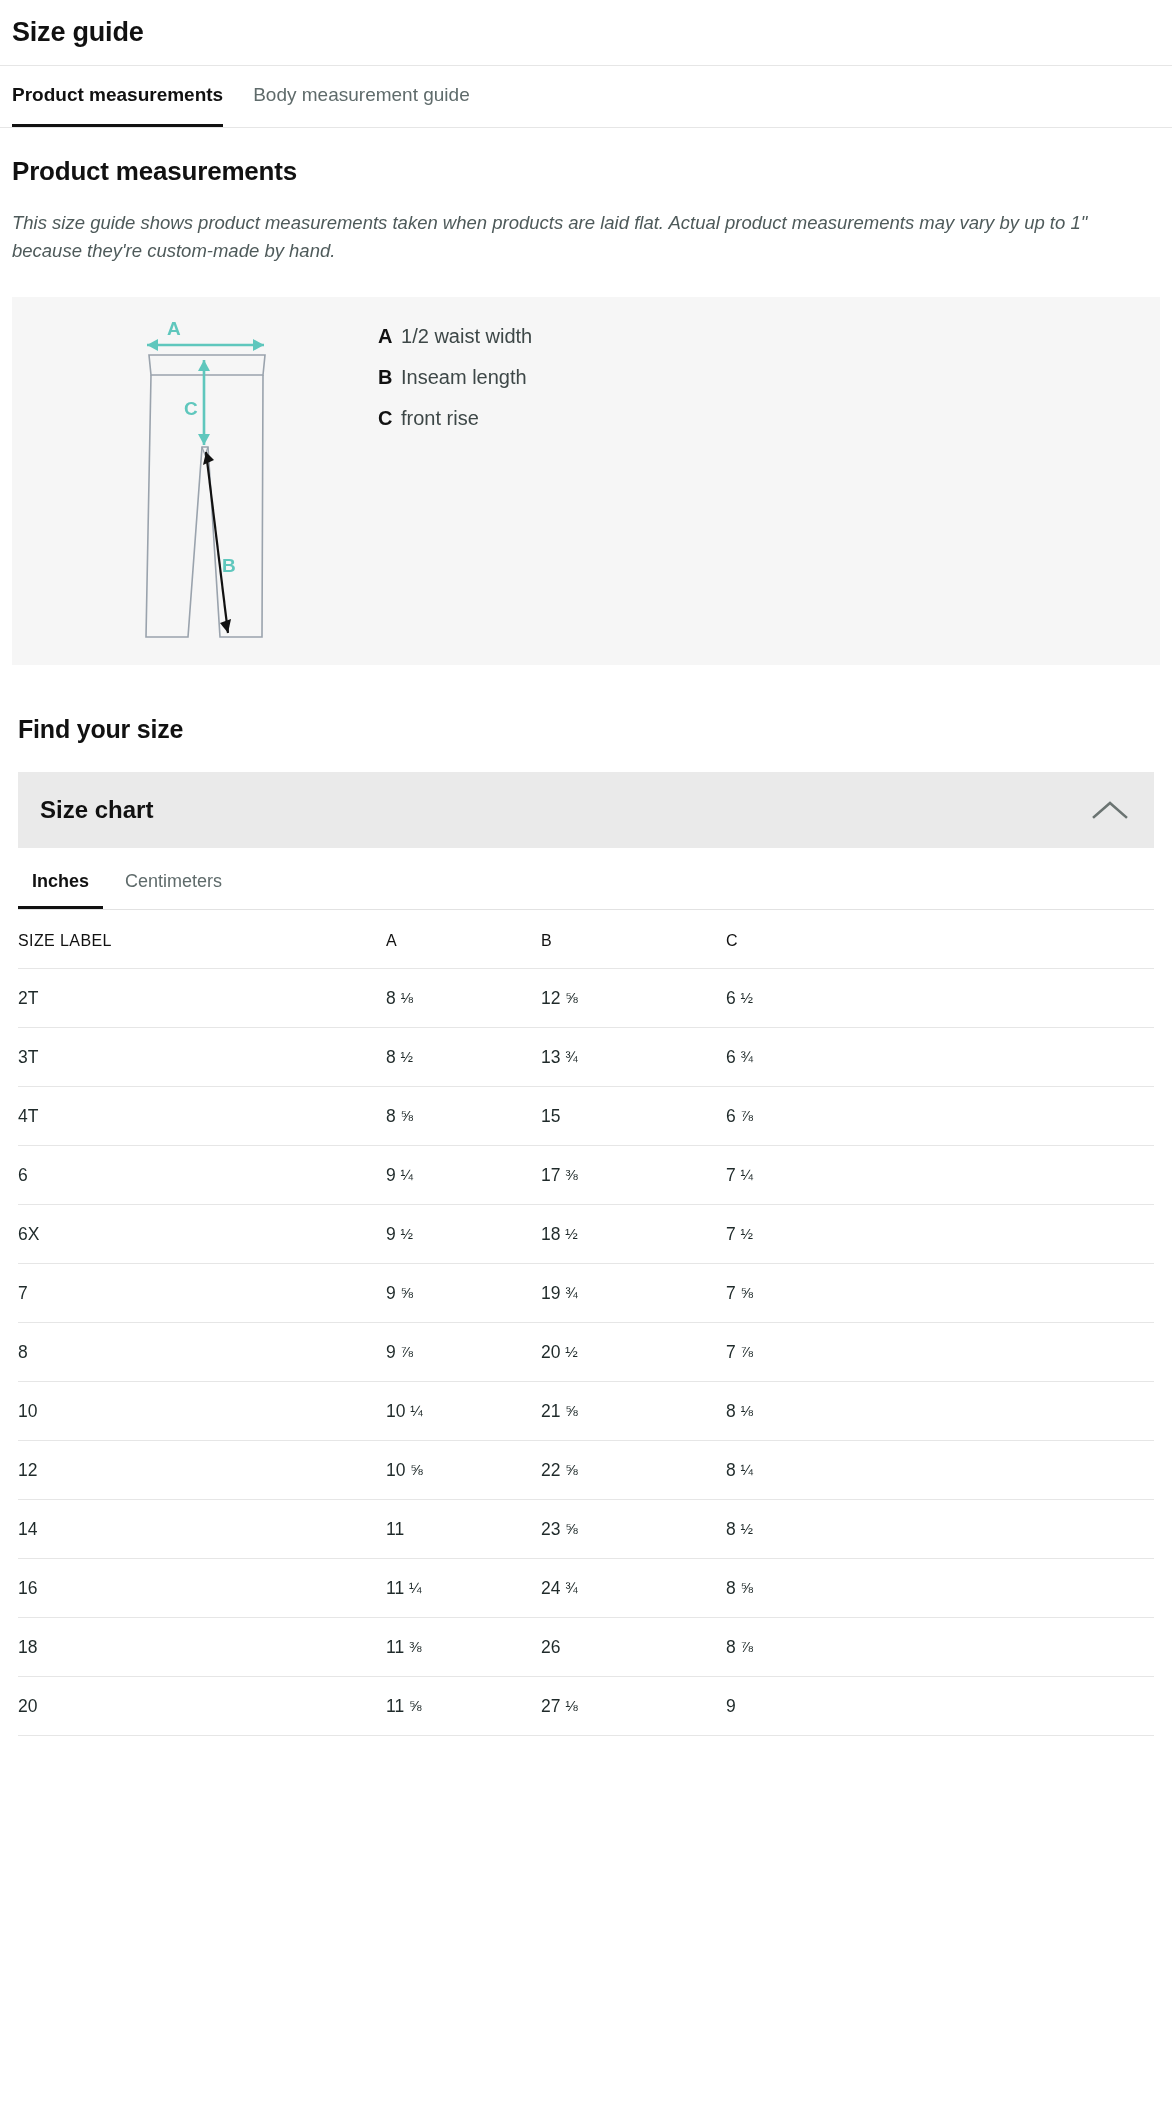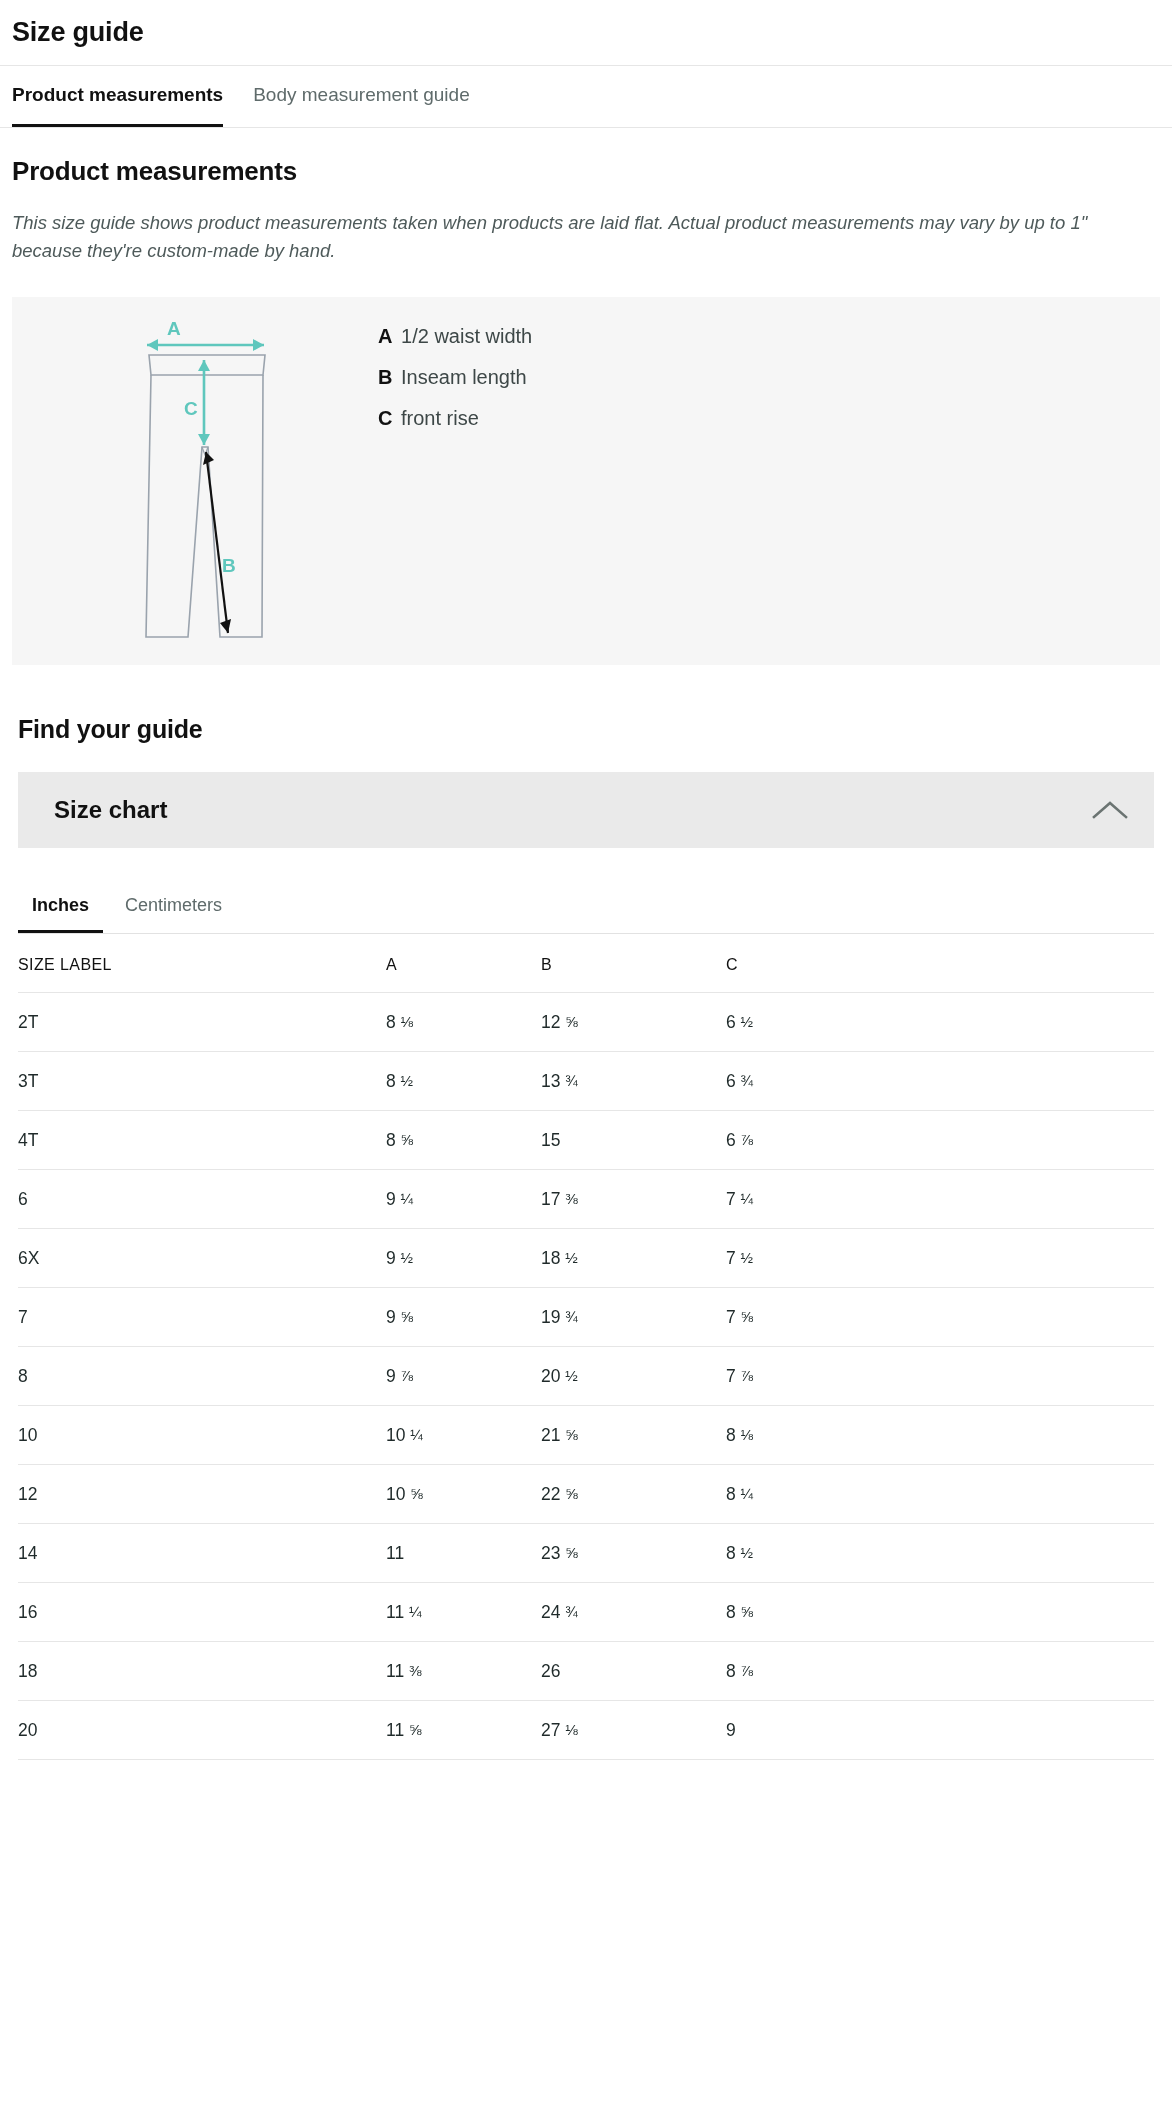--- a/index.html
+++ b/index.html
@@ -110,48 +110,48 @@
   
   .find-title {
     font-size: 25px;
     font-weight: bold;
     margin: 50px 0 0 18px;
     color: #111111;
     letter-spacing: -0.2px;
   }
 
   .accordion {
-    margin: 28px 18px 14px 18px;
+    margin: 28px 18px 0 18px;
     background: #eaeaea;
     height: 76px;
     display: flex;
     align-items: center;
     justify-content: space-between;
-    padding: 0 24px 0 36px;
+    padding: 0 24px 0 22px;
     cursor: pointer;
   }
   .accordion-label {
     font-size: 24px;
     font-weight: bold;
     color: #111111;
   }
   .chevron {
     width: 40px;
     height: 24px;
     position: relative;
   }
   .chevron svg { display: block; }
 
   
   .unit-tabs {
     display: flex;
     align-items: flex-end;
     margin: 0 18px;
     border-bottom: 1px solid #e2e2e2;
-    height: 72px;
+    height: 62px;
   }
   .unit-tab {
     font-size: 18px;
     color: #5f6b6b;
     padding: 0 14px 14px 14px;
     margin-right: 8px;
     cursor: pointer;
     border-bottom: 3px solid transparent;
   }
   .unit-tab.active {
@@ -244,21 +244,21 @@
         <b>B</b>
         <span>Inseam length</span>
       </div>
       <div class="legend-row">
         <b>C</b>
         <span>front rise</span>
       </div>
     </div>
   </div>
 
-  <div class="find-title">Find your guide</div>
+  <div class="find-title">Find your size</div>
 
   <div class="accordion">
     <div class="accordion-label">Size chart</div>
     <div class="chevron">
       <svg width="40" height="24" viewBox="0 0 40 24" aria-hidden="true">
         <polyline points="4,19 20,5 36,19" fill="none" stroke="#6b7472" stroke-width="2.6" stroke-linecap="square"></polyline>
       </svg>
     </div>
   </div>
 

